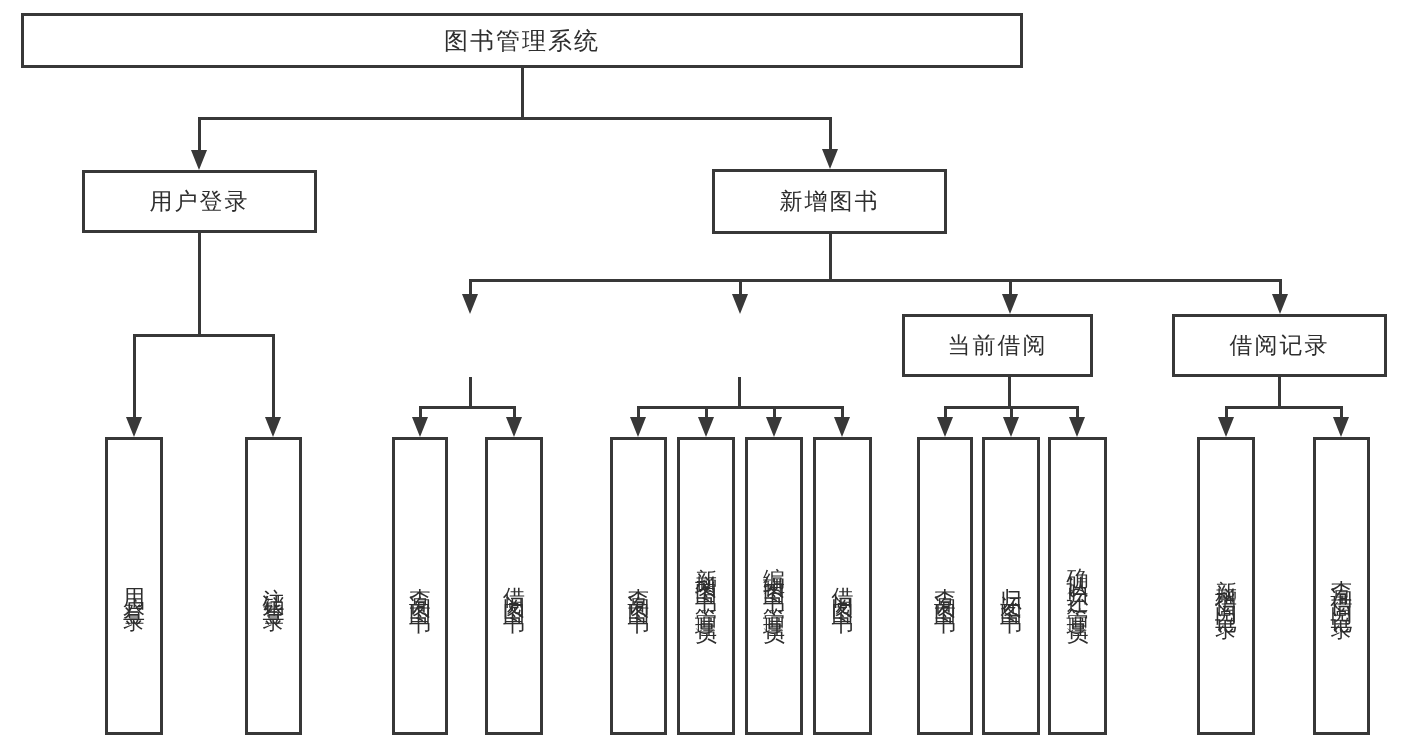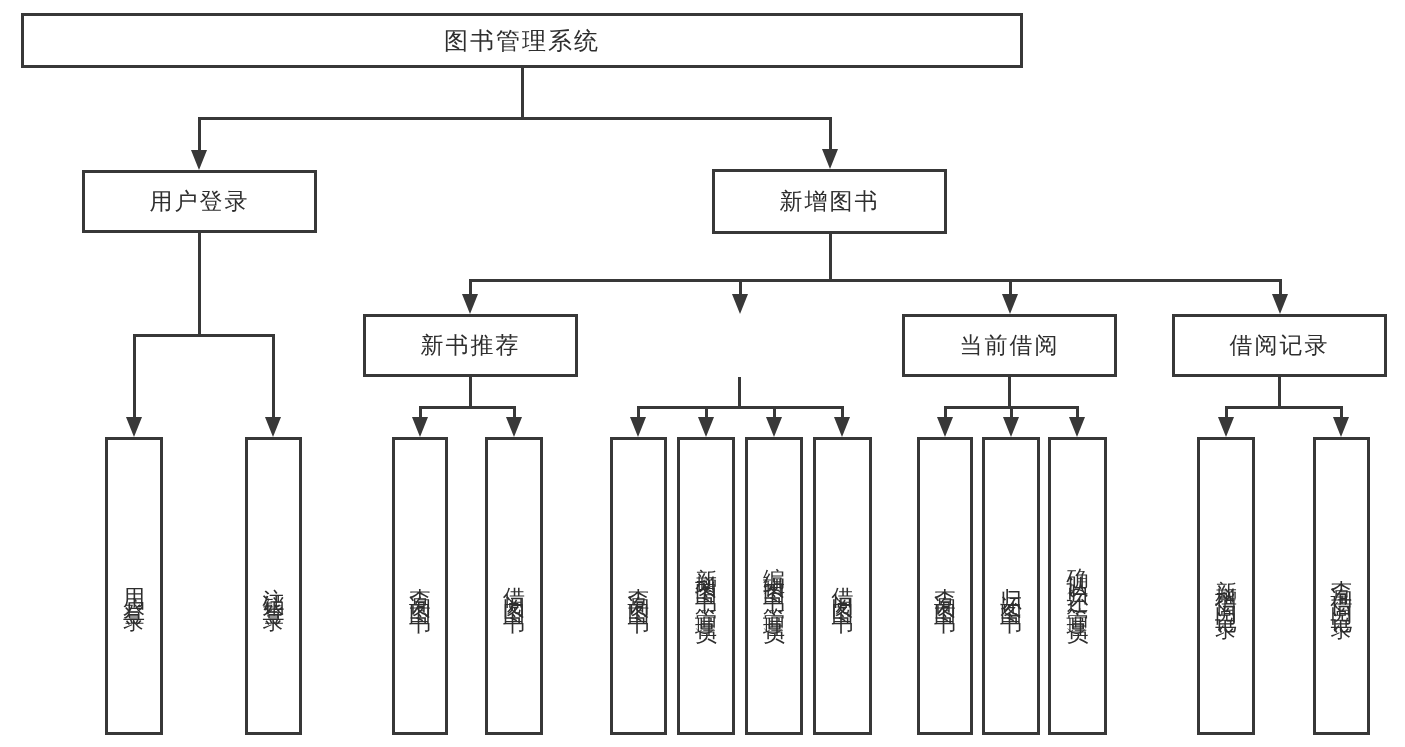--- a/index.html
+++ b/index.html
@@ -63,24 +63,21 @@
   <div class="hline" style="left:468.5px;top:279px;width:813px"></div>
   <div class="vline" style="left:468.5px;top:279px;height:17px"></div>
   <div class="arrow" style="left:462px;top:294px"></div>
   <div class="vline" style="left:738.5px;top:279px;height:17px"></div>
   <div class="arrow" style="left:732px;top:294px"></div>
   <div class="vline" style="left:1008.5px;top:279px;height:17px"></div>
   <div class="arrow" style="left:1002px;top:294px"></div>
   <div class="vline" style="left:1278.5px;top:279px;height:17px"></div>
   <div class="arrow" style="left:1272px;top:294px"></div>
 
-  <div class="node hnode" style="left:363px;top:314px;width:215px;height:63px">
-    <span>新书推荐</span>
-  </div>
-  <div class="node hnode" style="left:902px;top:314px;width:215px;height:63px">
+  <div class="node hnode" style="left:902px;top:314px;width:191px;height:63px">
     <span>当前借阅</span>
   </div>
   <div class="node hnode" style="left:1172px;top:314px;width:215px;height:63px">
     <span>借阅记录</span>
   </div>
 
   <div class="vline" style="left:469px;top:377px;height:32px"></div>
   <div class="hline" style="left:418.5px;top:406px;width:97px"></div>
   <div class="vline" style="left:418.5px;top:406px;height:13px"></div>
   <div class="arrow" style="left:412px;top:417px"></div>

